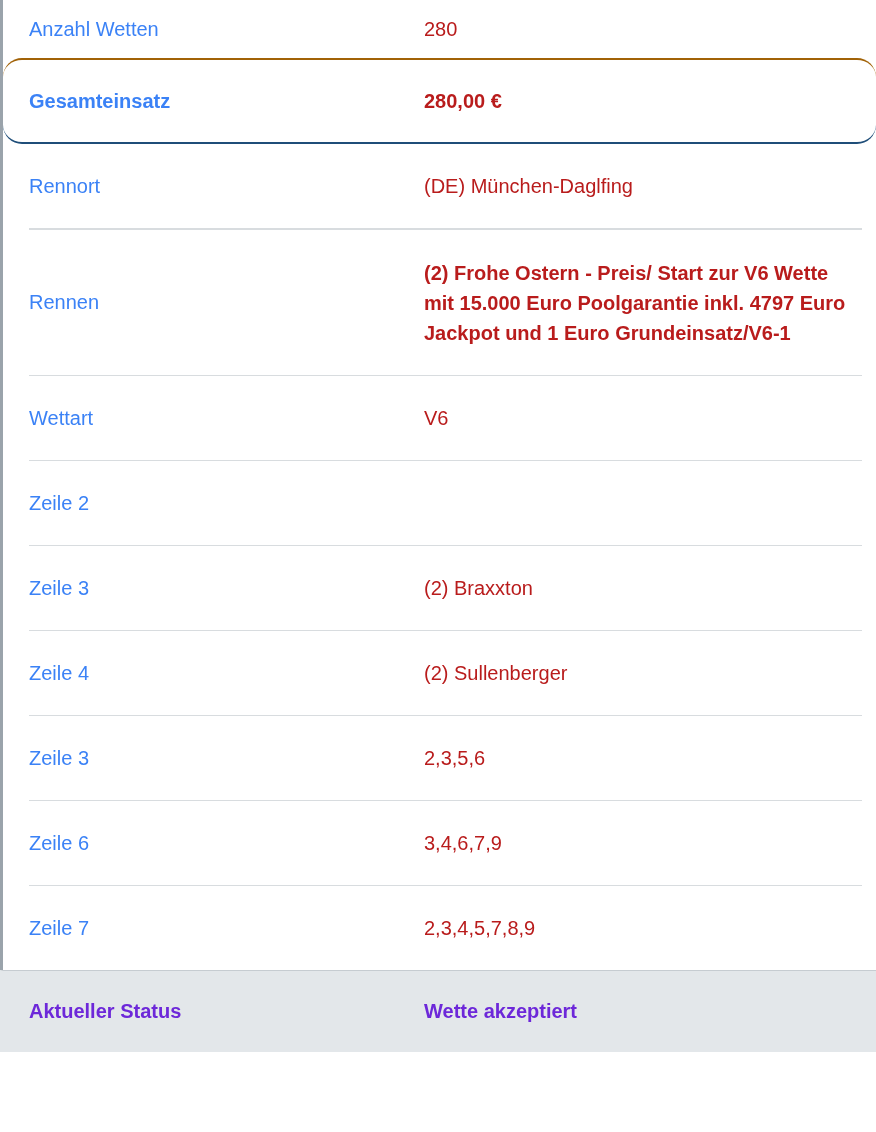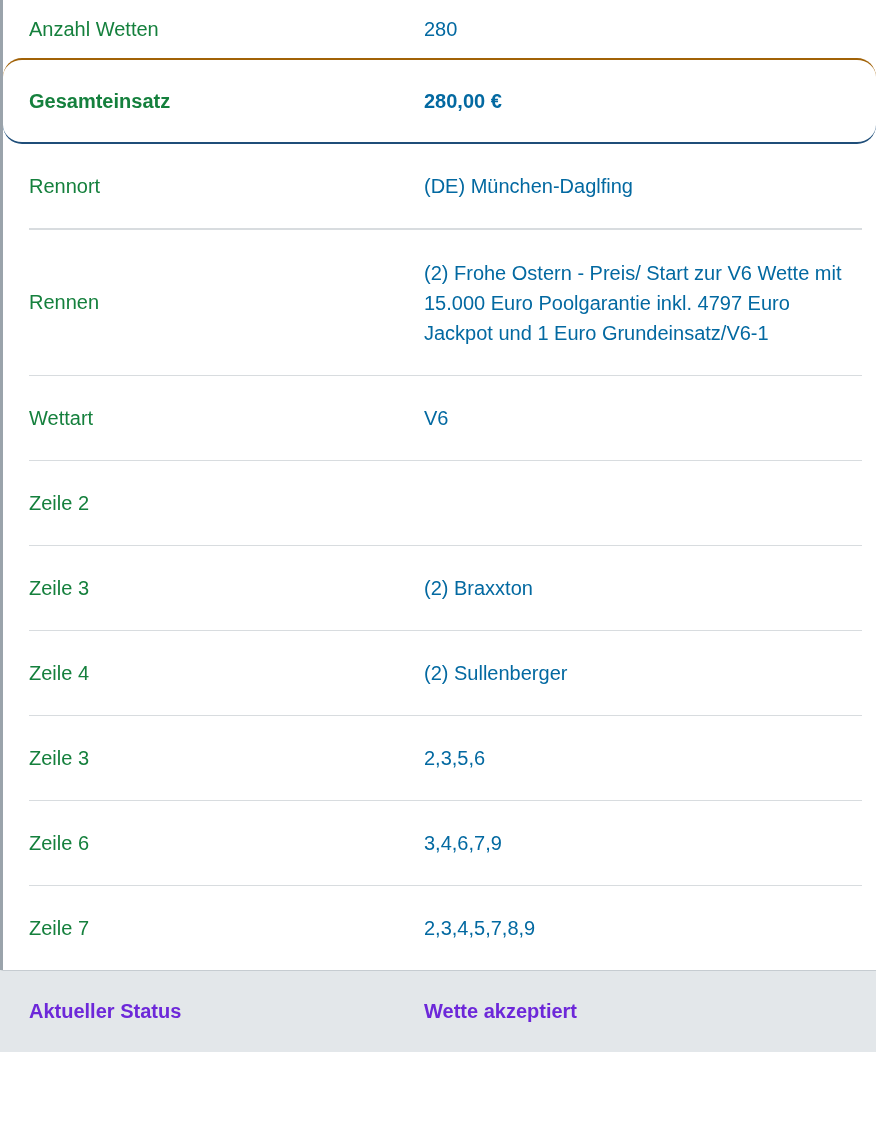--- a/index.html
+++ b/index.html
@@ -29,28 +29,28 @@
     box-sizing: border-box;
     padding: 0 14px 0 26px;
     min-height: 84px;
   }
 
   .row .label {
     width: 395px;
     flex: 0 0 395px;
     font-size: 20px;
     line-height: 27px;
-    color: #15803d;
+    color: #3b82f6;
   }
 
   .row .value {
     flex: 1 1 auto;
     font-size: 20px;
     line-height: 27px;
-    color: #0369a1;
+    color: #b91c1c;
   }
 
   
   .row.first {
     min-height: 58px;
     align-items: center;
     padding-top: 0;
   }
 
   .row.total {
@@ -62,20 +62,21 @@
   .row.total .label,
   .row.total .value {
     font-weight: bold;
   }
 
   .row.tall {
     min-height: 145px;
   }
   .row.tall .value {
     line-height: 30px;
+    font-weight: bold;
   }
 
   .row.status {
     background: #e3e7ea;
     border-top: 1px solid #c6ccd1;
     min-height: 82px;
     padding-left: 26px;
     margin-left: -3px;
     border-left: 3px solid #e3e7ea;
   }

